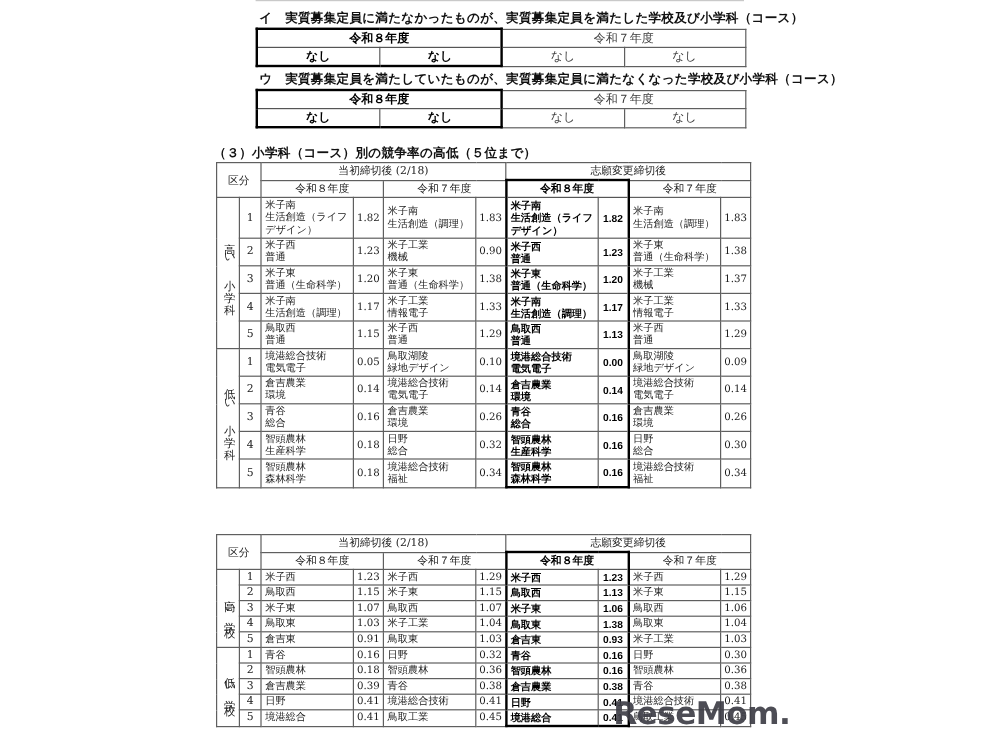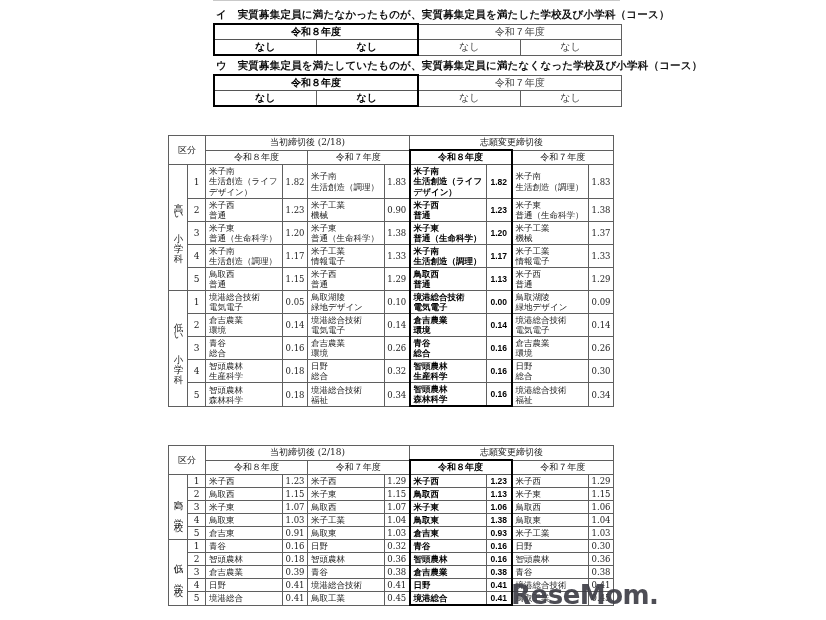--- a/index.html
+++ b/index.html
@@ -24,21 +24,21 @@
   .mini td{text-align:center;font-size:10px;padding:0;}
   .mini .k8{border:2px solid #000;border-bottom:1px solid #555;font-weight:bold;
         font-family:"Liberation Sans",sans-serif;color:#000;}
   .mini .n8l{border-left:2px solid #000;border-bottom:2px solid #000;font-weight:bold;
         font-family:"Liberation Sans",sans-serif;color:#000;}
   .mini .n8r{border-right:2px solid #000;border-bottom:2px solid #000;font-weight:bold;
         font-family:"Liberation Sans",sans-serif;color:#000;}
   .mini .r7h,.mini .n7{color:#3d3d3d;}
 
   
-  .rank-table{position:absolute;left:168px;width:445px;}
+  .rank-table{position:absolute;left:180px;width:445px;}
   #table3{top:135px;}
   #table4{top:445px;}
   .rank-table thead tr{height:13px;}
   #table3 tbody tr{height:23px;}
   #table3 tbody#sec3-high tr:first-child{height:34px;}
   #table4 tbody tr{height:13px;}
   .hd{text-align:center;font-size:9px;padding:0;color:#222;}
   .b3h{border:2px solid #000;border-bottom:1px solid #555;font-weight:bold;
         font-family:"Liberation Sans",sans-serif;color:#000;}
   td.rank{text-align:center;font-size:9px;padding:0;}
@@ -104,20 +104,21 @@
       </tr>
       <tr>
         <td class="n8l">なし</td>
         <td class="n8r">なし</td>
         <td class="n7">なし</td>
         <td class="n7">なし</td>
       </tr>
     </tbody>
   </table>
 
+  <div class="sec-heading" id="hd-3">（３）小学科（コース）別の競争率の高低（５位まで）</div>
   <table class="rank-table" id="table3">
     <colgroup>
       <col style="width:19px">
         <col style="width:18px">
       <col style="width:77px">
         <col style="width:25px">
       <col style="width:77px">
         <col style="width:25px">
       <col style="width:77px">
         <col style="width:25px">

